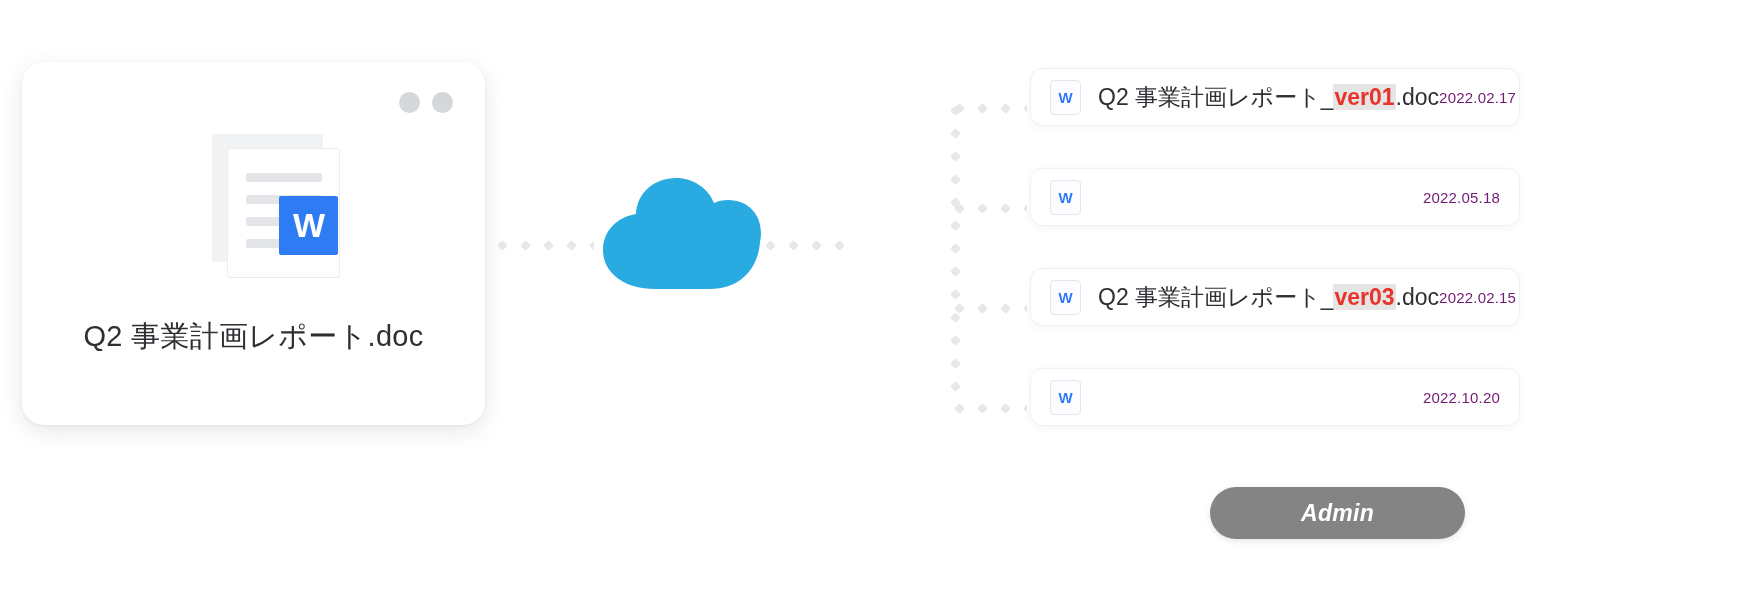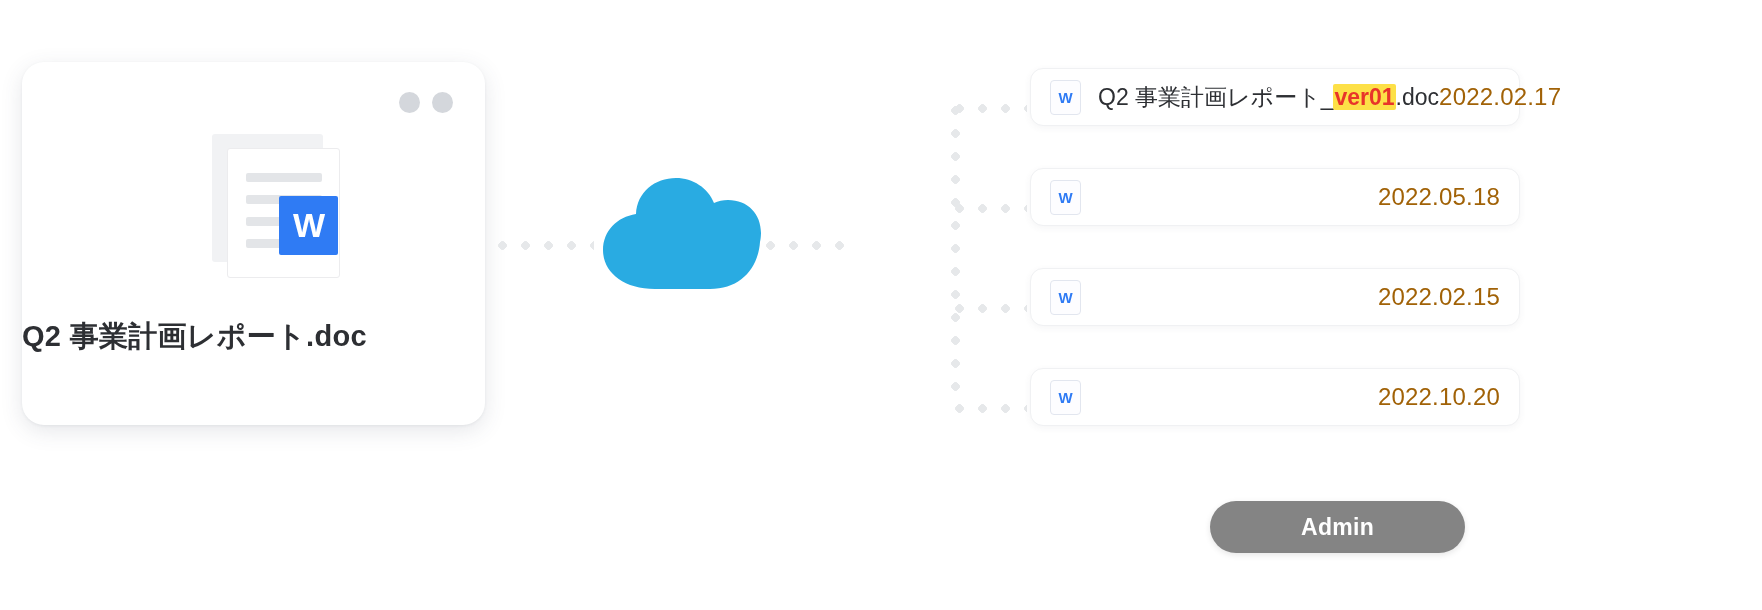--- a/index.html
+++ b/index.html
@@ -38,22 +38,22 @@
 
   .w-badge{
     position:absolute;left:257px;top:62px;width:59px;height:59px;
     background:#2f7bf4;border-radius:2px;
     color:#ffffff;font-size:34px;font-weight:700;
     display:flex;align-items:center;justify-content:center;
     letter-spacing:-1px;
   }
 
   .doc-name{
-    position:absolute;left:0;right:0;top:255px;
-    font-size:29px;color:#2d2f33;letter-spacing:.3px;font-weight:bold;
+    position:absolute;left:0;right:0;top:255px;text-align:center;
+    font-size:29px;color:#2d2f33;letter-spacing:.3px;
   }
 
   
   .cloud-wrap{position:absolute;left:597px;top:178px;width:165px;height:112px;}
 
   
   .dots-h{
     position:absolute;height:9px;
     background-image:radial-gradient(circle 4.2px at 4.5px 4.5px,#e6e8ea 98%,transparent 100%);
     background-size:23px 9px;background-repeat:repeat-x;
@@ -82,34 +82,35 @@
   .w-mini{
     width:29px;height:33px;border:1px solid #e2e6ef;border-radius:4px;
     background:#fdfdff;color:#2f7bf4;font-size:15px;font-weight:700;
     display:flex;align-items:center;justify-content:center;flex:0 0 auto;
   }
   .row-name{
     margin-left:17px;font-size:23px;color:#2d2f33;white-space:nowrap;
   }
   .row-name .hl{
     color:#e8342a;font-weight:700;
-    background:#fde047;border-radius:2px;padding:0 1px;
+    background:#e5e5e5;border-radius:2px;padding:0 1px;
   }
   .row-date{
-    margin-left:auto;font-size:24px;color:#a16207;letter-spacing:.2px;
+    margin-left:auto;font-size:15px;color:#701a75;letter-spacing:.2px;
     white-space:nowrap;
   }
 
   
   .admin-btn{
-    position:absolute;left:1210px;top:501px;width:255px;height:52px;
+    position:absolute;left:1210px;top:487px;width:255px;height:52px;
     background:#848484;border-radius:26px;border:none;
     color:#ffffff;font-size:23px;font-weight:700;letter-spacing:.3px;
     display:flex;align-items:center;justify-content:center;
     box-shadow:0 2px 6px rgba(0,0,0,.10);
+    font-style:italic;
   }
 </style>
 </head>
 <body>
 
 <div class="stage">
 
   <div class="doc-card">
 
     <div class="win-dots">
@@ -160,20 +161,21 @@
       <span class="row-date">2022.02.17</span>
     </div>
 
     <div class="ver-row" style="top:168px;">
       <span class="w-mini">W</span>
       <span class="row-date">2022.05.18</span>
     </div>
 
     <div class="ver-row" style="top:268px;">
       <span class="w-mini">W</span>
+      <span class="row-name"><span>Q2 事業計画レポート_</span><span class="hl">ver03</span><span>.doc</span></span>
       <span class="row-date">2022.02.15</span>
     </div>
 
     <div class="ver-row" style="top:368px;">
       <span class="w-mini">W</span>
       <span class="row-date">2022.10.20</span>
     </div>
 
   </div>
 

